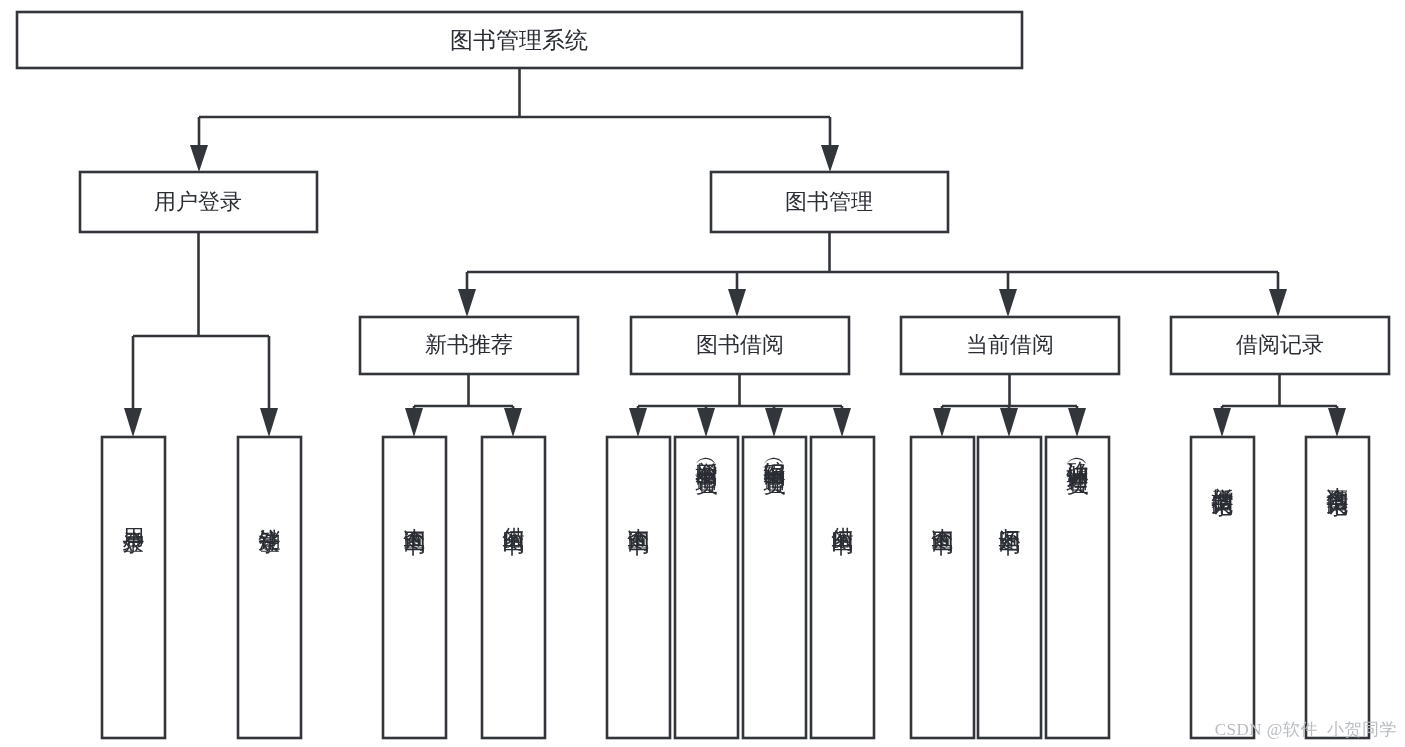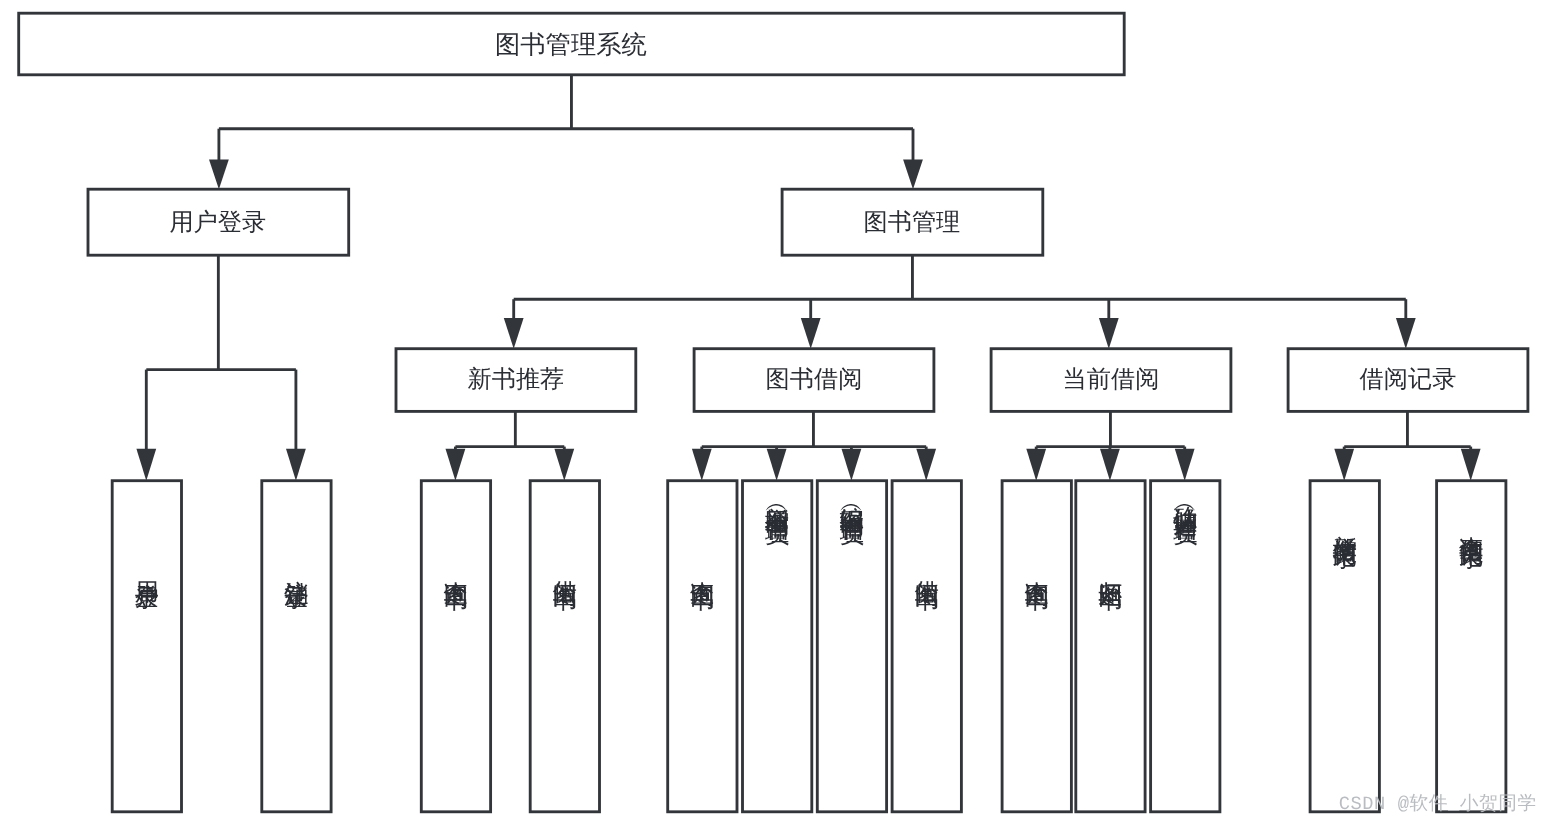--- a/index.html
+++ b/index.html
@@ -57,21 +57,21 @@
     stroke-linecap: butt;
   }
   .arrow-head {
     fill: #32353a;
     stroke: none;
   }
   .watermark {
     position: absolute;
     right: 8px;
     bottom: 6px;
-    font-family: Liberation Mono, monospace;
+    font-family: Liberation Serif, serif;
     font-size: 17px;
     color: #b9bcc0;
     letter-spacing: 0.5px;
     white-space: nowrap;
   }
 </style>
 </head>
 <body>
 
 <svg id="diagram" viewBox="0 0 1405 747">

